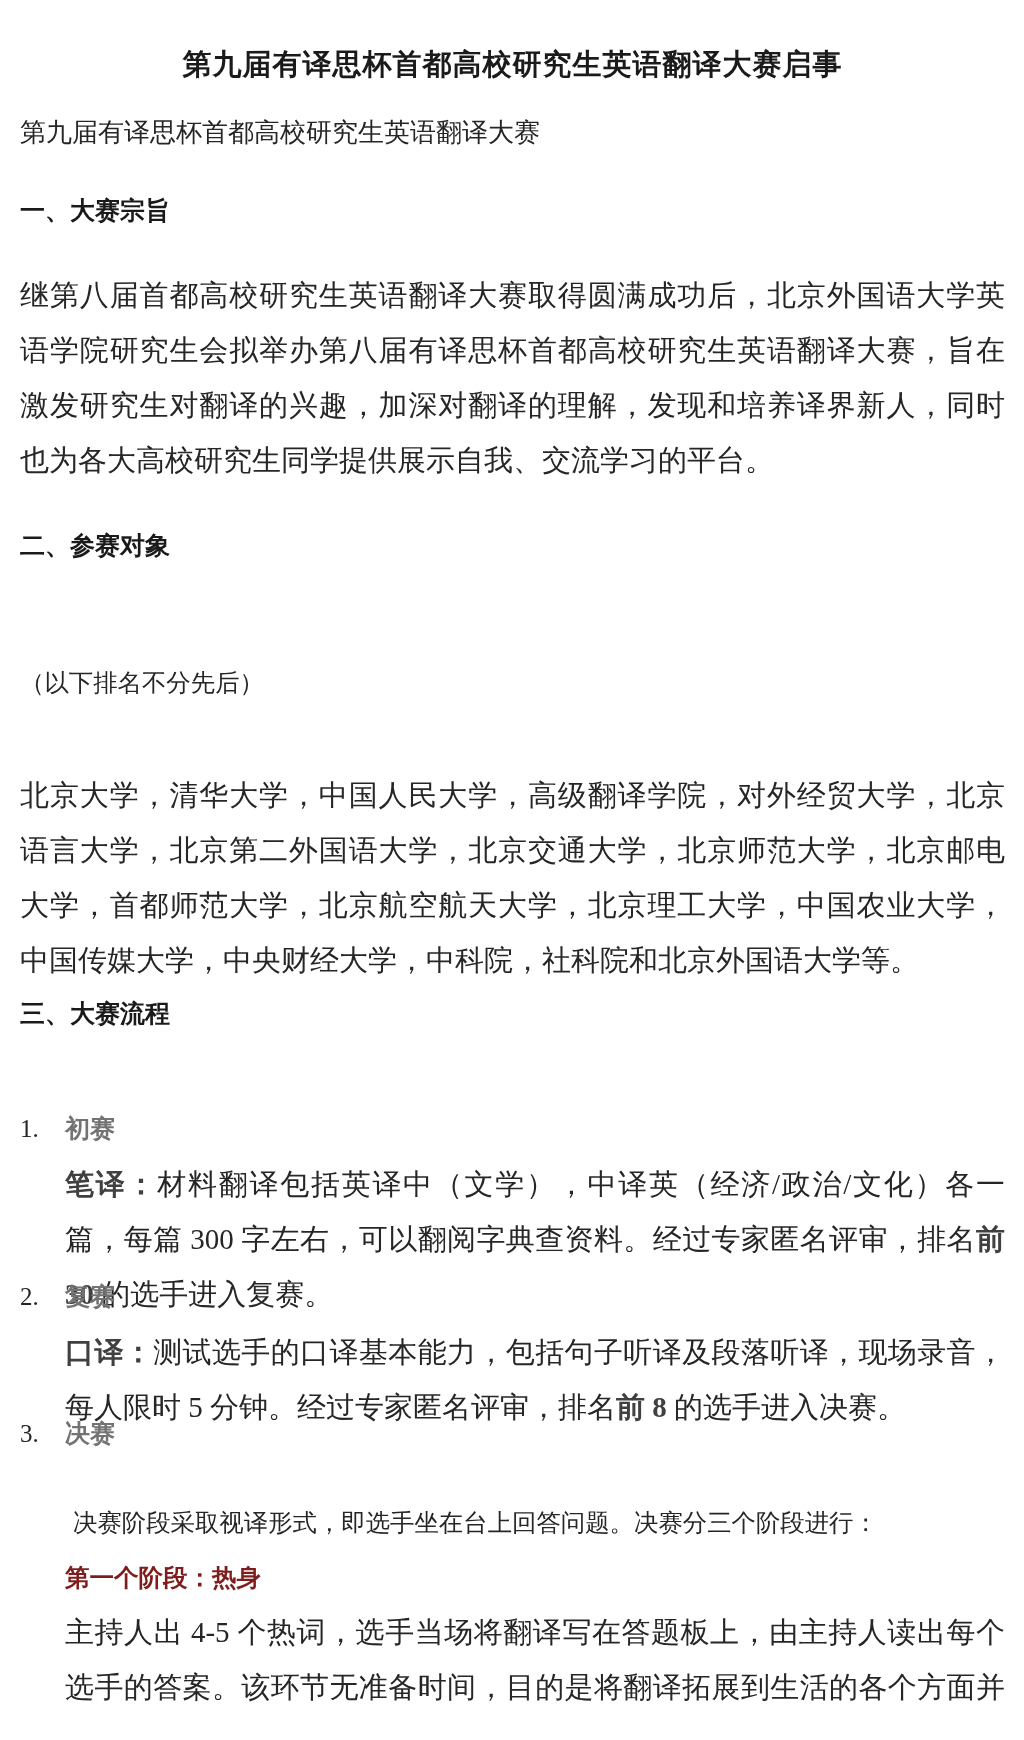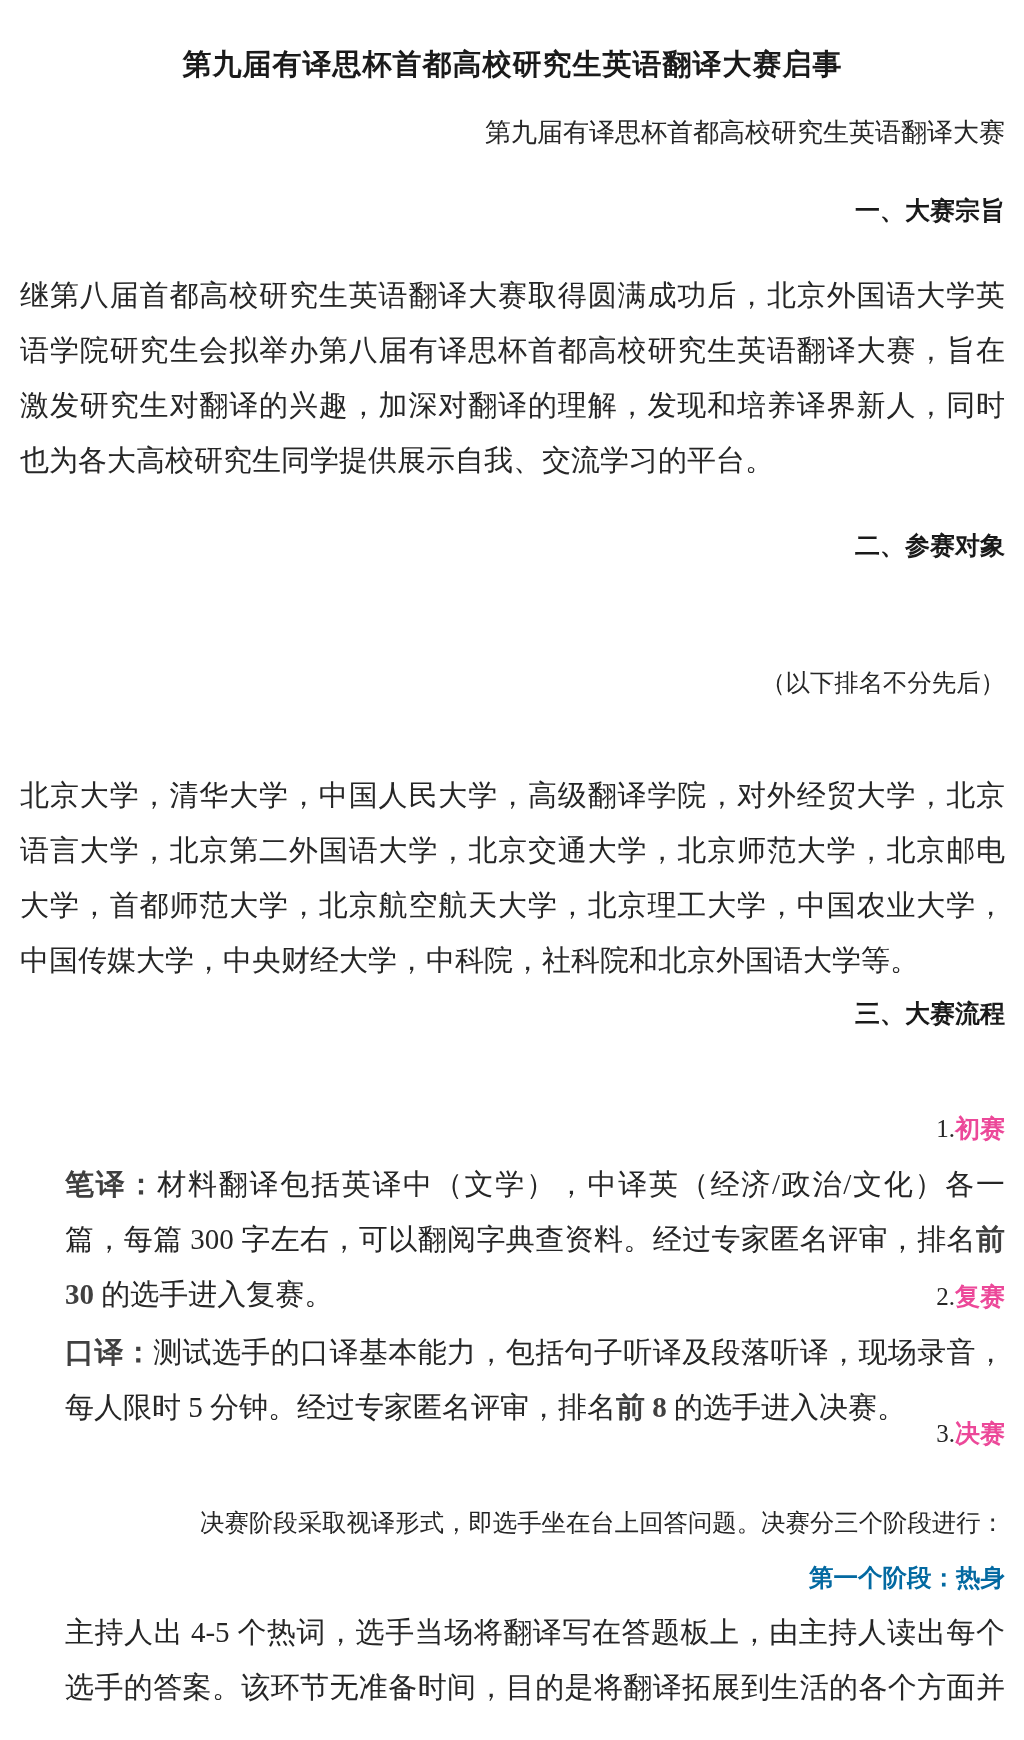--- a/index.html
+++ b/index.html
@@ -5,21 +5,21 @@
   html, body { margin: 0; padding: 0; background: #ffffff; }
   .page {
     position: relative;
     width: 1024px;
     height: 1716px;
     background: #ffffff;
     color: #262626;
     font-family: "Liberation Serif", "DejaVu Serif", serif;
     overflow: hidden;
   }
-  .blk { position: absolute; left: 20px; right: 19px; text-align: right; }
+  .blk { position: absolute; left: 20px; right: 19px; }
   .title {
     text-align: center;
     font-family: "Liberation Sans", "DejaVu Sans", sans-serif;
     font-weight: bold;
     font-size: 29px;
     line-height: 40px;
     letter-spacing: 1px;
     color: #1a1a1a;
   }
   .subtitle { font-size: 26px; line-height: 40px; }
@@ -40,33 +40,33 @@
   .item-head { font-size: 25px; line-height: 36px; }
   .item-head .num {
     display: inline-block;
     width: 45px;
     font-family: "Liberation Serif", "DejaVu Serif", serif;
     font-weight: normal;
   }
   .item-head .ilabel {
     font-family: "Liberation Sans", "DejaVu Sans", sans-serif;
     font-weight: bold;
-    color: #ec4899;
+    color: #737373;
   }
   .lead, .b {
     font-weight: bold;
     color: #404040;
   }
   .lead { font-family: "Liberation Sans", "DejaVu Sans", sans-serif; }
   .stage-h {
     font-family: "Liberation Sans", "DejaVu Sans", sans-serif;
     font-weight: bold;
     font-size: 24.5px;
     line-height: 36px;
-    color: #0369a1;
+    color: #7f1d1d;
   }
   .lead-space { padding-left: 8px; }
   
   .pos-title { top: 44px; }
   .pos-subtitle { top: 113px; }
   .pos-h1 { top: 192px; }
   .pos-p1 { top: 268px; }
   .pos-h2 { top: 527px; }
   .pos-s2a { top: 602px; }
   .pos-s2b { top: 655px; }

